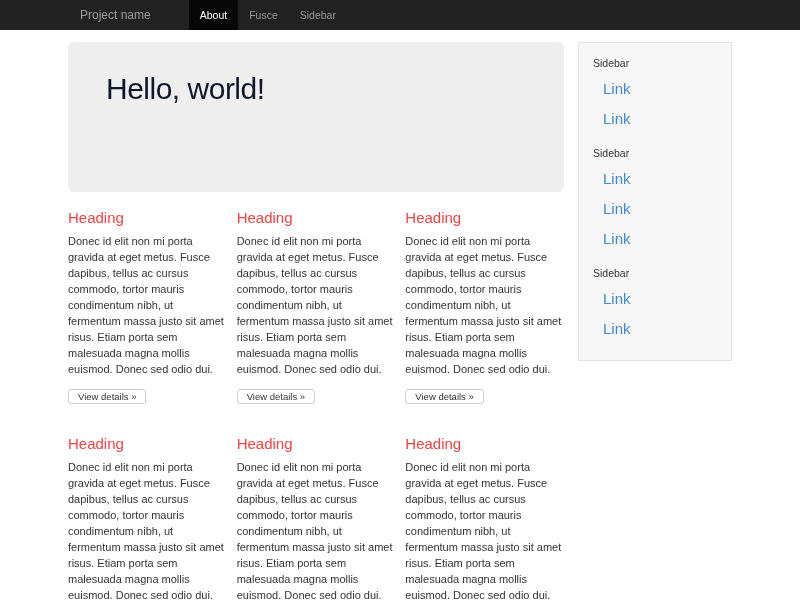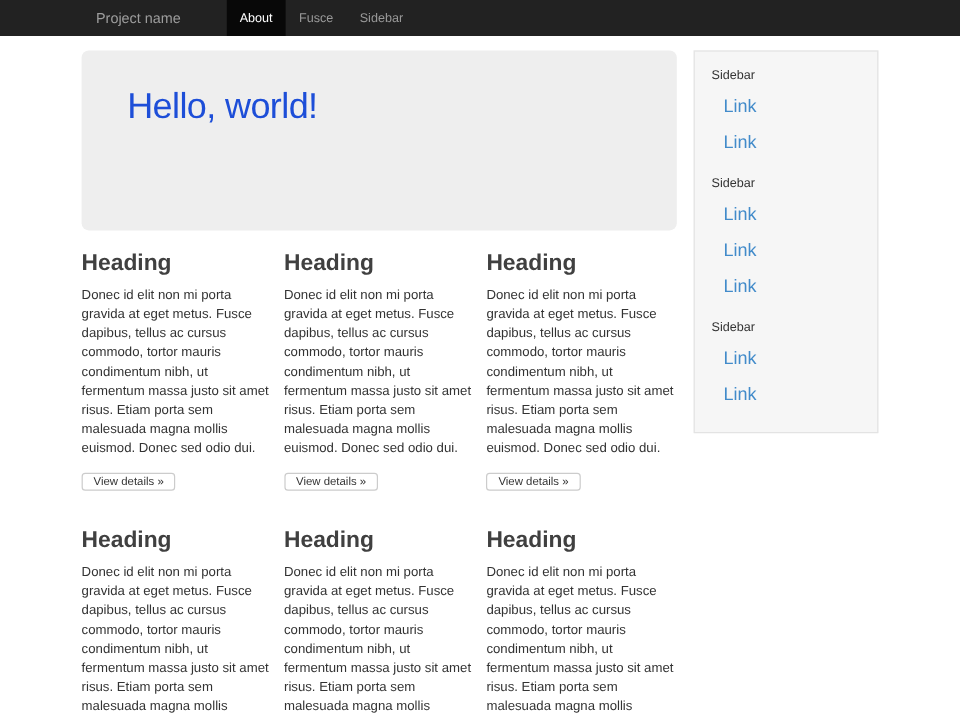--- a/index.html
+++ b/index.html
@@ -51,41 +51,41 @@
   .jumbotron {
     margin-top: 12px;
     background: #eeeeee;
     border-radius: 6px;
     padding: 30px 38px 30px 38px;
     height: 150px;
   }
   .jumbotron h1 {
     font-size: 30px;
     font-weight: normal;
-    color: #1d4ed8;
+    color: #0f172a;
     letter-spacing: -0.5px;
     margin-bottom: 20px;
   }
   .jumbotron p {
     font-size: 13px;
     line-height: 1.5;
     color: #585858;
     max-width: 430px;
   }
 
   
   .cards {
     display: grid;
     grid-template-columns: repeat(3, 1fr);
     column-gap: 10px;
   }
   .card h2 {
-    font-size: 19px;
-    font-weight: bold;
-    color: #404040;
+    font-size: 15px;
+    font-weight: normal;
+    color: #ef4444;
     margin-top: 17px;
     margin-bottom: 8px;
   }
   .card p.body-text {
     font-size: 11px;
     line-height: 1.45;
     color: #333333;
     margin-bottom: 9px;
   }
   .btn {

